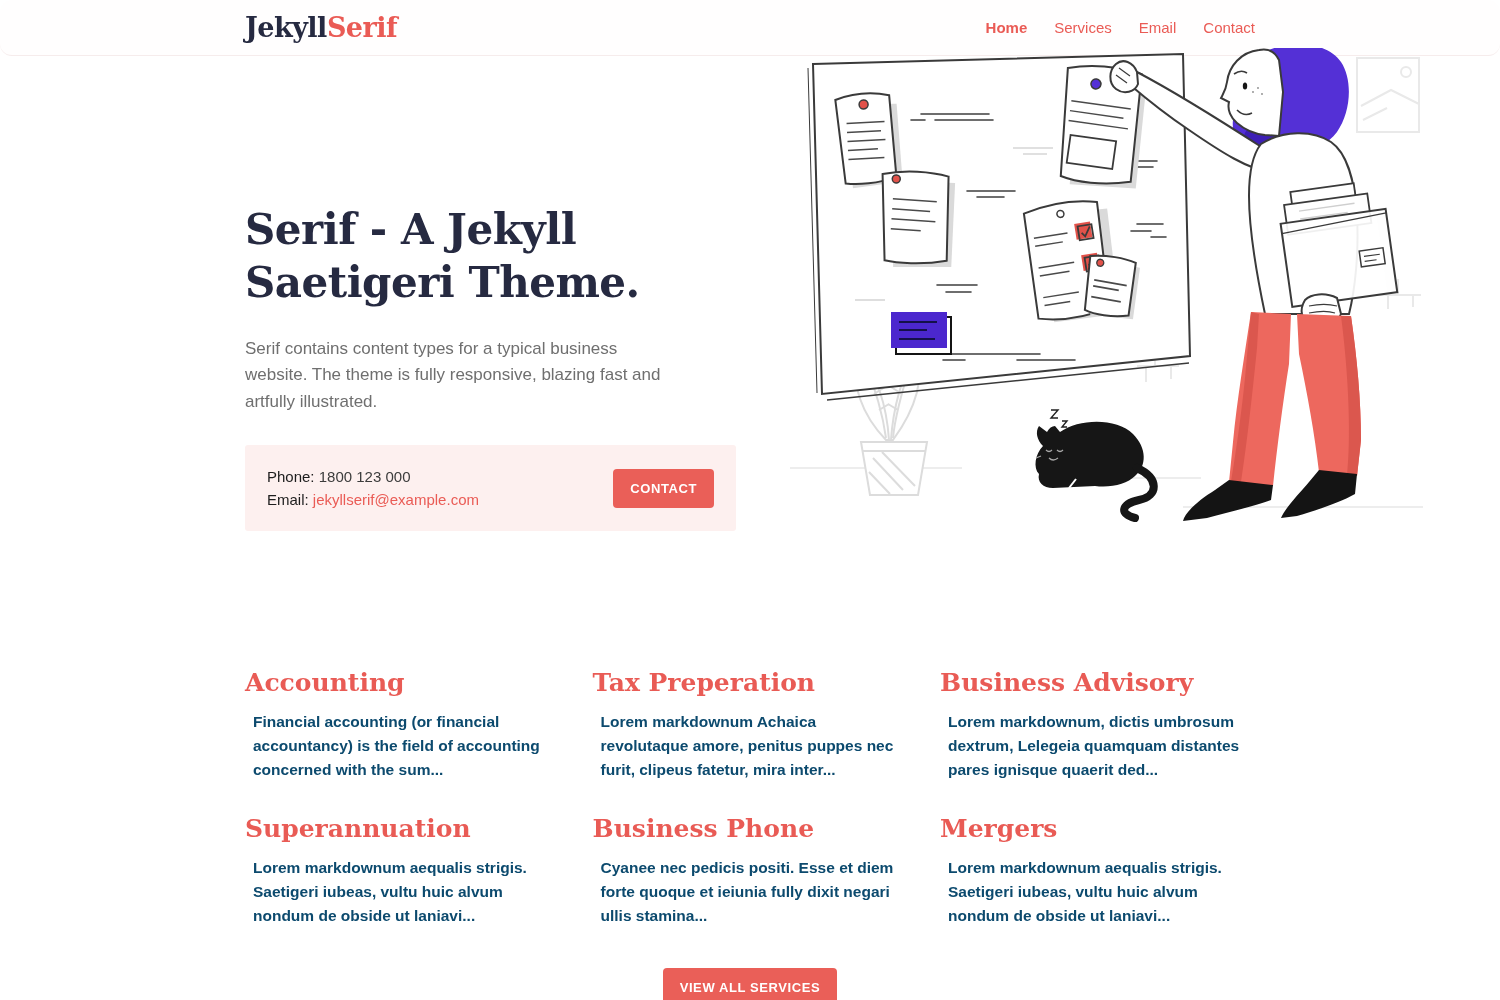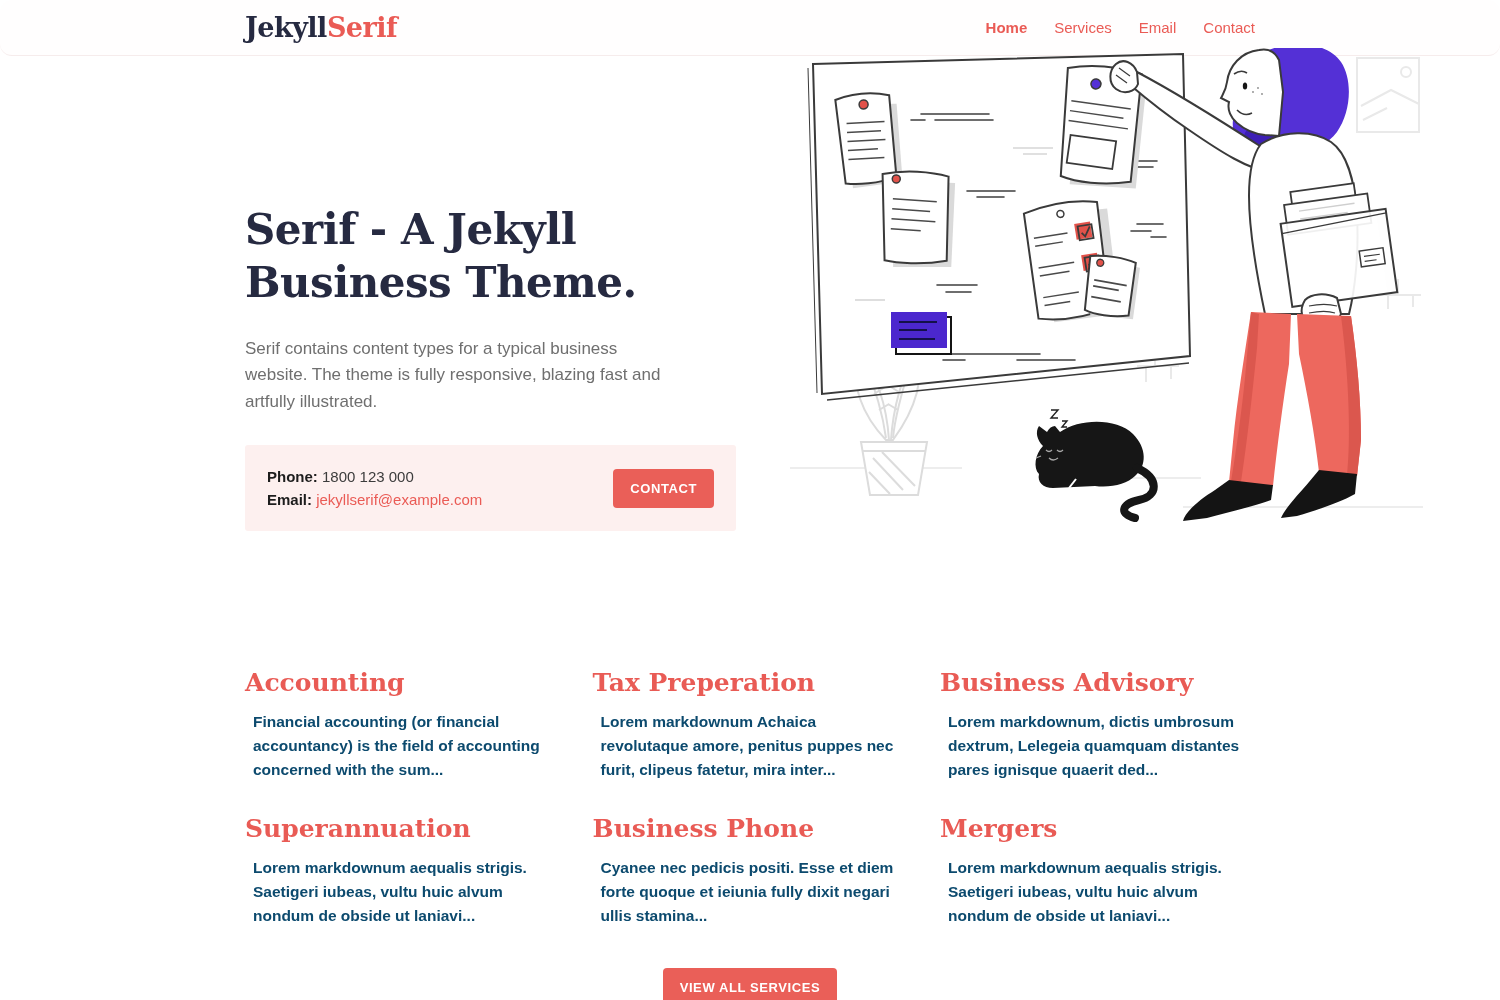--- a/index.html
+++ b/index.html
@@ -20,21 +20,21 @@
   .main-nav a { text-decoration:none; color:#ea5b55; font-size:15px; }
   .main-nav a.active { font-weight:700; }
 
   
   .hero { position:relative; height:612px; }
   .hero-copy { position:absolute; left:245px; top:140px; width:500px;margin-top:8px; }
   .hero-title { font-family:"DejaVu Serif", serif; font-weight:700; font-size:42px; line-height:1.26; color:#262a41; margin:0 0 26px; letter-spacing:-0.5px; }
   .hero-desc { font-size:17px; line-height:1.55; color:#6f6f6f; width:435px; margin:0 0 30px; }
   .contact-panel { width:491px; background:#fdf0ef; border-radius:3px; padding:20px 22px; display:flex; justify-content:space-between; align-items:center; }
   .contact-line { font-size:15px; color:#3c3c3c; line-height:1.55; }
-  .contact-line .lbl { font-weight:700; color:#1d1d1d;text-align:right; }
+  .contact-line .lbl { font-weight:400; color:#1d1d1d;text-align:right; }
   .contact-line a { color:#ea5b55; text-decoration:none; }
   .btn { display:inline-block; background:#ea5f58; color:#ffffff; font-weight:700; font-size:13px; letter-spacing:0.6px; padding:12px 17px; border-radius:4px; border:none; cursor:pointer; font-family:"Liberation Sans", sans-serif; }
   .hero-art { position:absolute; left:785px; top:-8px; width:655px; height:480px; }
 
   
   .services-grid { width:1010px; margin:0 auto; display:grid; grid-template-columns:repeat(3,315px); justify-content:space-between; row-gap:30px;gap:24px; }
   .service h3 { font-family:"DejaVu Serif", serif; font-weight:700; font-size:25px; color:#e95b55; margin:0 0 13px; }
   .service p { font-size:15.5px; line-height:1.55; color:#0c4a6e; margin:8px;font-weight:bold; }
   .view-all-wrap { text-align:center; margin-top:32px; }
 </style>
@@ -48,21 +48,21 @@
       <a href="#" class="active">Home</a>
       <a href="#">Services</a>
       <a href="#">Email</a>
       <a href="#">Contact</a>
     </nav>
   </div>
 </header>
 
 <section class="hero">
   <div class="hero-copy">
-    <h1 class="hero-title"><span>Serif - A Jekyll</span><br><span>Business Theme.</span></h1>
+    <h1 class="hero-title"><span>Serif - A Jekyll</span><br><span>Saetigeri Theme.</span></h1>
     <p class="hero-desc">Serif contains content types for a typical business website. The theme is fully responsive, blazing fast and artfully illustrated.</p>
     <div class="contact-panel">
       <div>
         <div class="contact-line"><span class="lbl">Phone:</span> <span>1800 123 000</span></div>
         <div class="contact-line"><span class="lbl">Email:</span> <a href="#">jekyllserif@example.com</a></div>
       </div>
       <button class="btn">CONTACT</button>
     </div>
   </div>
 

